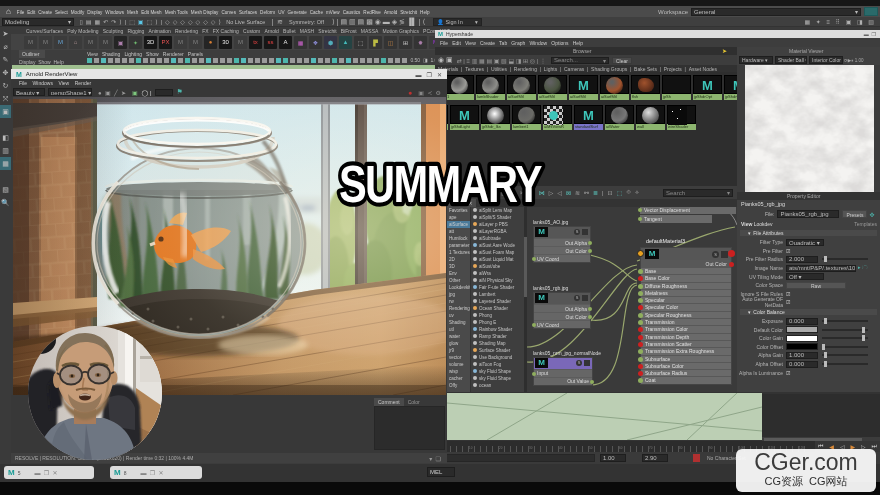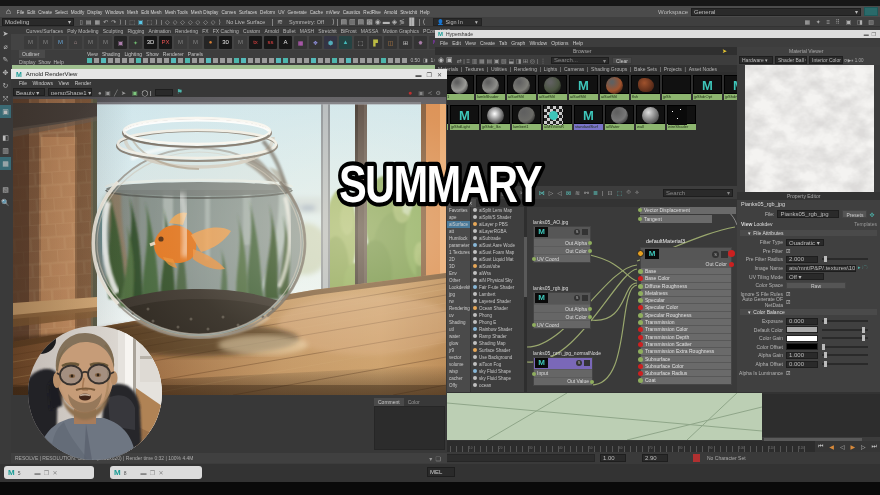--- a/index.html
+++ b/index.html
@@ -1195,14 +1195,18 @@
  <path d="M48,64 C53,62 62,62 67,64" stroke="#7a5a3a" stroke-width="2" fill="none"></path>
 
  <ellipse cx="12" cy="14" rx="16" ry="14" fill="#1c1c1e"></ellipse>
 </svg>
 </div>
 
 <svg class="abs" style="left:325px;top:150px;" width="240" height="70" id="summary">
  <text x="115" y="52" text-anchor="middle" font-family="Liberation Sans, sans-serif" font-size="51" font-weight="bold" fill="#ffffff" stroke="#000000" stroke-width="8.5" stroke-linejoin="round" paint-order="stroke" letter-spacing="-2" textLength="202" lengthAdjust="spacingAndGlyphs">SUMMARY</text>
 </svg>
 
-
+<div class="abs" style="left:736px;top:449px;width:140px;height:43px;background:rgba(250,250,250,0.94);border-radius:6px;text-align:center;">
+ <div style="font-size:23px;color:#3b3b3b;line-height:25px;margin-top:1px;">CGer.com</div>
+ <div style="font-size:11px;color:#2e2e2e;line-height:13px;">CG资源&nbsp; CG网站</div>
 </div>
 
+</div>
+
 </body></html>

